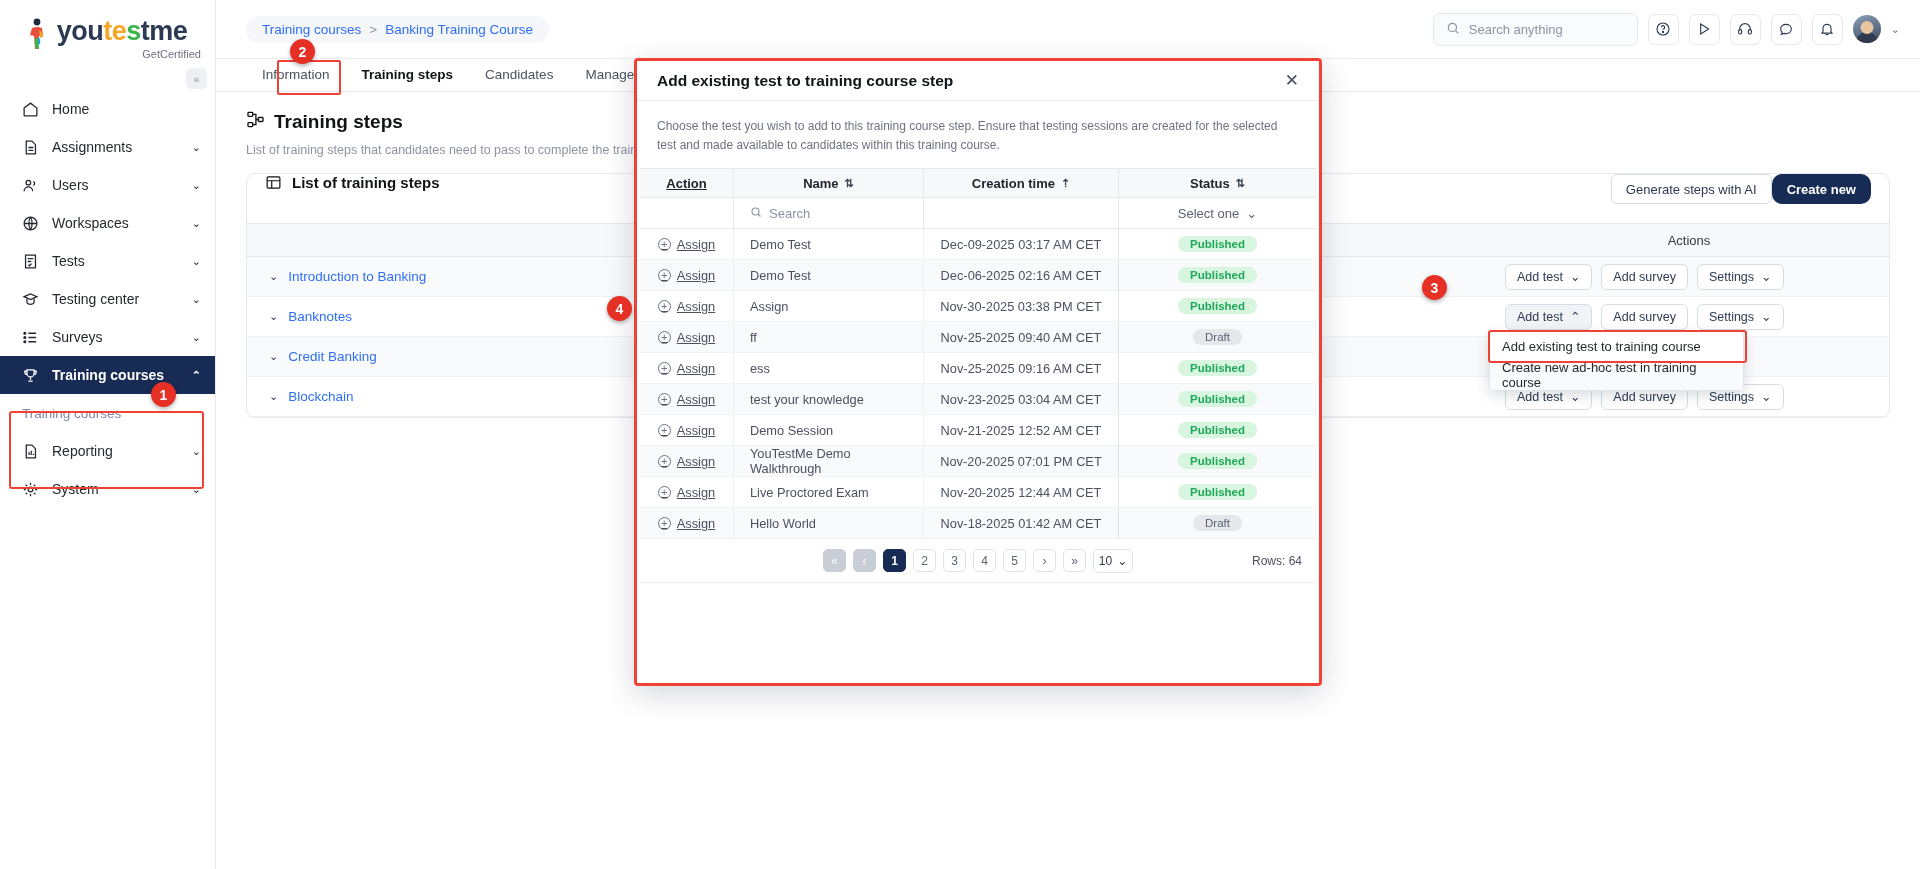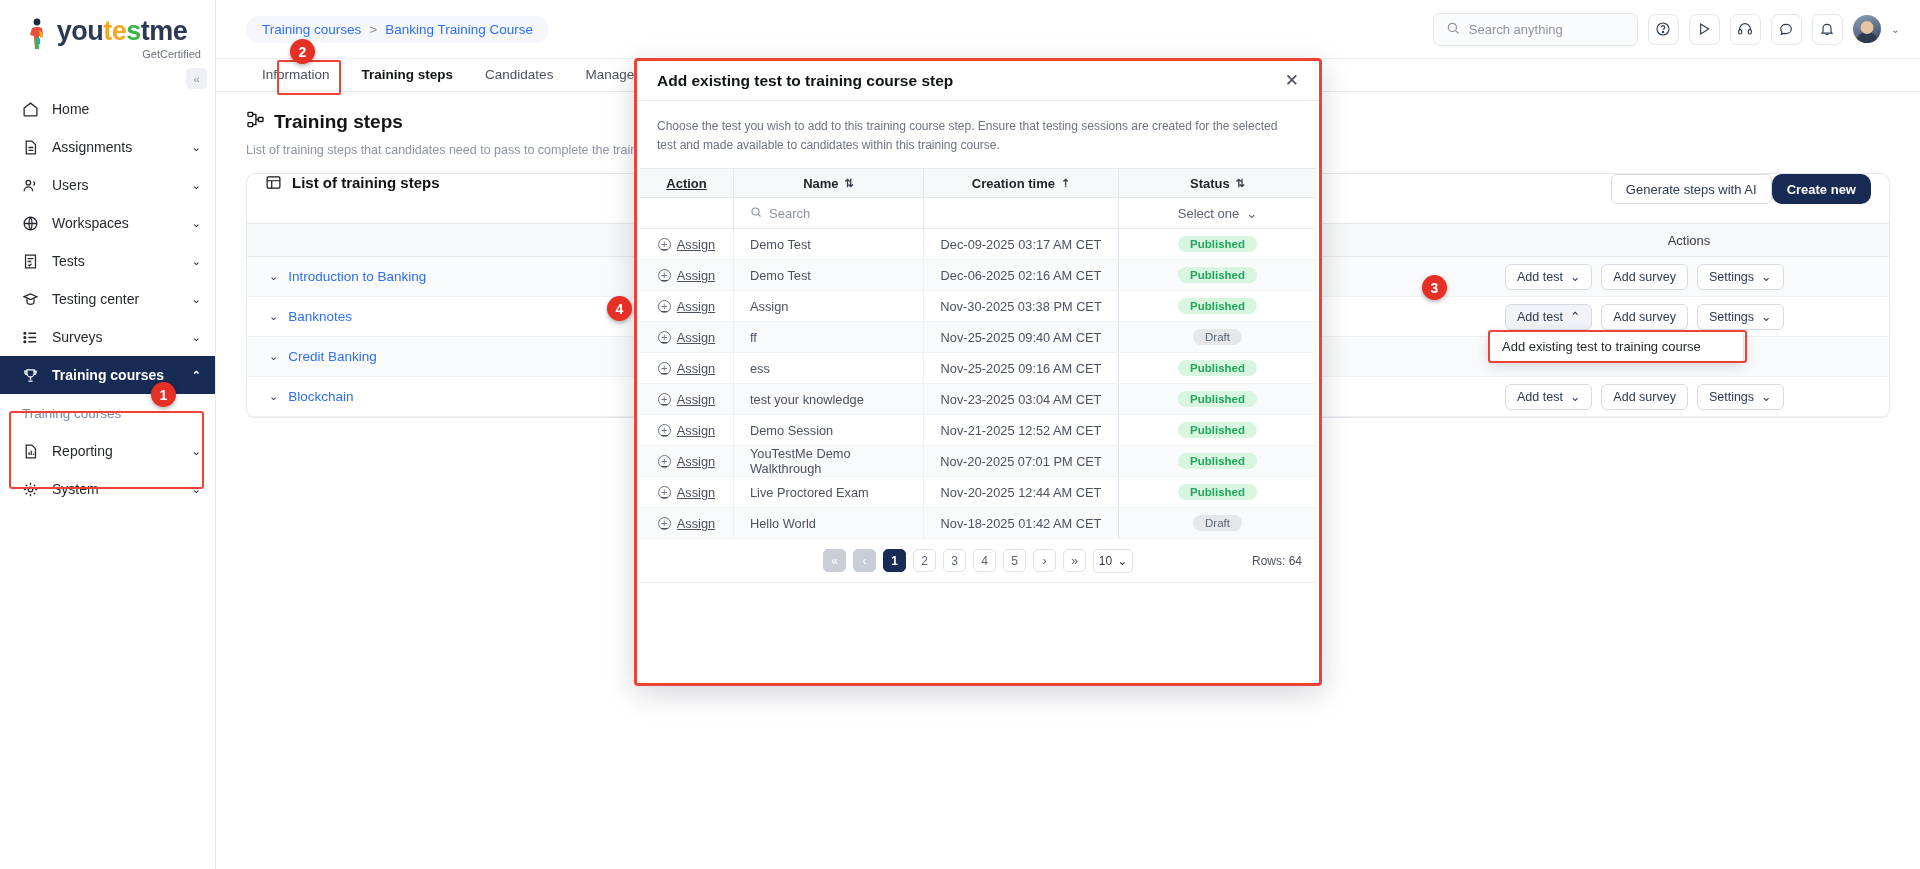--- a/index.html
+++ b/index.html
@@ -527,20 +527,21 @@
             <span>⌃</span>
           </button>
         <button class="mini-btn">Add survey</button>
         <button class="mini-btn">
             <span>Settings</span>
             <span>⌄</span>
           </button>
 
         <div class="dropdown">
           <div class="dd-item">Add existing test to training course</div>
+          <div class="dd-item alt">Create new ad-hoc test in training course</div>
           <div class="hl-dd"></div>
         </div>
       </div>
     </div>
 
     <div class="trow alt">
       <div class="step-name">
         <span class="chev">⌄</span>
         <span>Credit Banking</span>
       </div>

